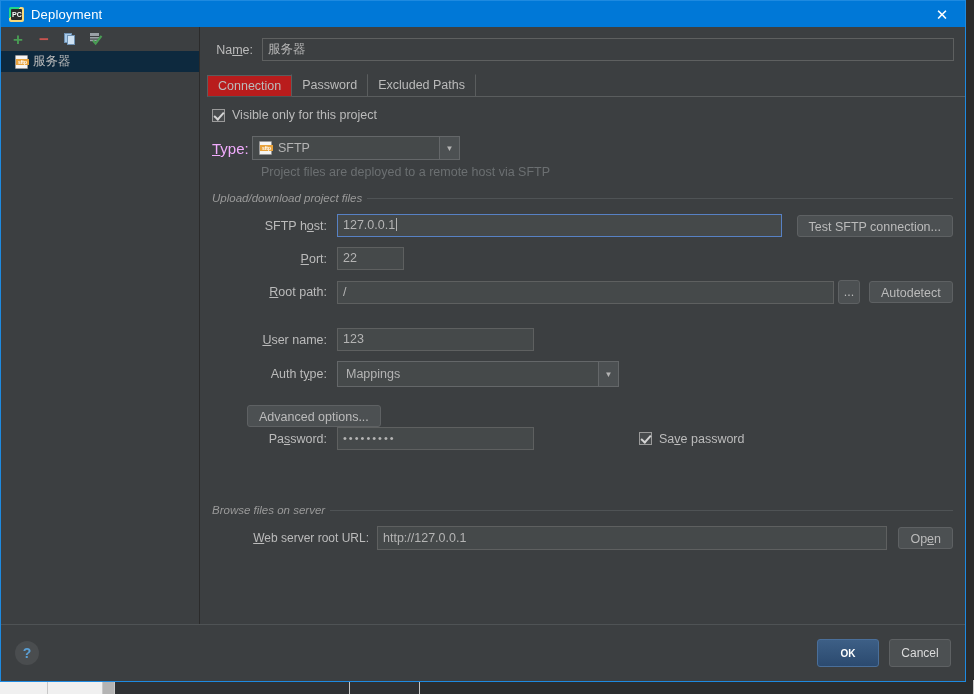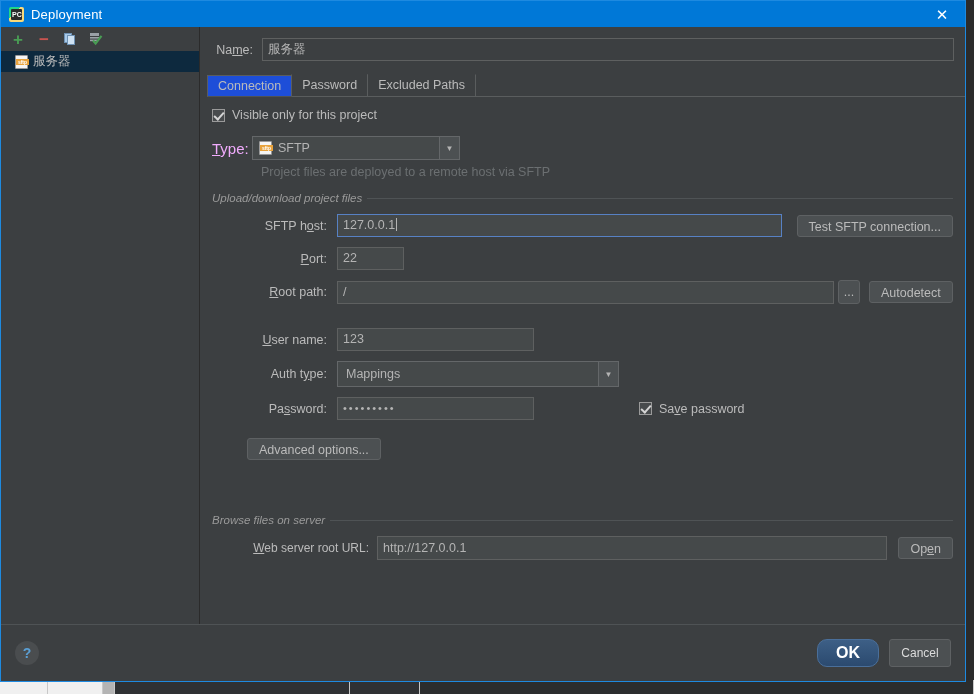--- a/index.html
+++ b/index.html
@@ -213,21 +213,21 @@
     height: 22px;
     line-height: 21px;
     padding: 0 10px;
     font-size: 12.5px;
     color: #bbbbbb;
     border: 1px solid transparent;
     border-bottom: none;
     margin-right: -1px;
   }
   .tab.active {
-    background: #1d4ed8;
+    background: #b91c1c;
     border: 1px solid #5a5d5e;
     border-bottom: 1px solid #4e5254;
     margin-bottom: -1px;
   }
   .tab.inactive { border-left: 1px solid #5a5d5e; border-right:1px solid #5a5d5e; }
   .tabs-spacer { flex: 1; border-bottom: 1px solid #5a5d5e; height:22px; margin-bottom:-1px;}
 
   .pane { padding: 11px 12px 0 12px; }
 
   .checkrow {
@@ -351,23 +351,23 @@
   }
   .footer-btns {
     margin-left: auto;
     display: flex;
     gap: 10px;
     align-items: center;
   }
   .btn-ok {
     background: linear-gradient(#3d5f86,#2b4a6f);
     border: 1px solid #4a6f9a;
-    border-radius: 10px;
+    border-radius: 3px;
     color: #ffffff;
-    font-size: 16px;
+    font-size: 10px;
     font-weight: bold;
     height: 28px;
     width: 62px;
     font-family: "Liberation Sans", sans-serif;
   }
   .btn-cancel {
     background: #4c5052;
     border: 1px solid #5e6163;
     border-radius: 3px;
     color: #dcdcdc;
@@ -515,30 +515,30 @@
             </div>
 
             <div class="frow">
               <div class="flabel">Auth t<u>y</u>pe:</div>
               <div class="combo" style="width:282px;height:26px;padding-left:8px;">
                 <span>Mappings</span>
                 <span class="arrowbtn" style="height:24px;">▼</span>
               </div>
             </div>
 
+            <div class="frow" style="margin-top:18px;margin-bottom:0;">
+              <div class="flabel" style="width:35px;"></div>
+              <button class="btn">Advanced options...</button>
+            </div>
+
             <div class="frow">
               <div class="flabel">Pa<u>s</u>sword:</div>
               <div class="textfield dots" style="width:197px;">•••••••••</div>
               <span class="cbox checked" style="margin-left:105px;"></span>
               <span class="cb-label" style="margin-left:7px;">Sa<u>v</u>e password</span>
-            </div>
-
-            <div class="frow" style="margin-top:18px;margin-bottom:0;">
-              <div class="flabel" style="width:35px;"></div>
-              <button class="btn">Advanced options...</button>
             </div>
           </div>
 
           <div class="group" style="margin-top:54px;">
             <div class="group-title">
               <span>Browse files on server</span>
               <span class="line"></span>
             </div>
             <div class="browse-row">
               <div class="browse-label"><u>W</u>eb server root URL:</div>

